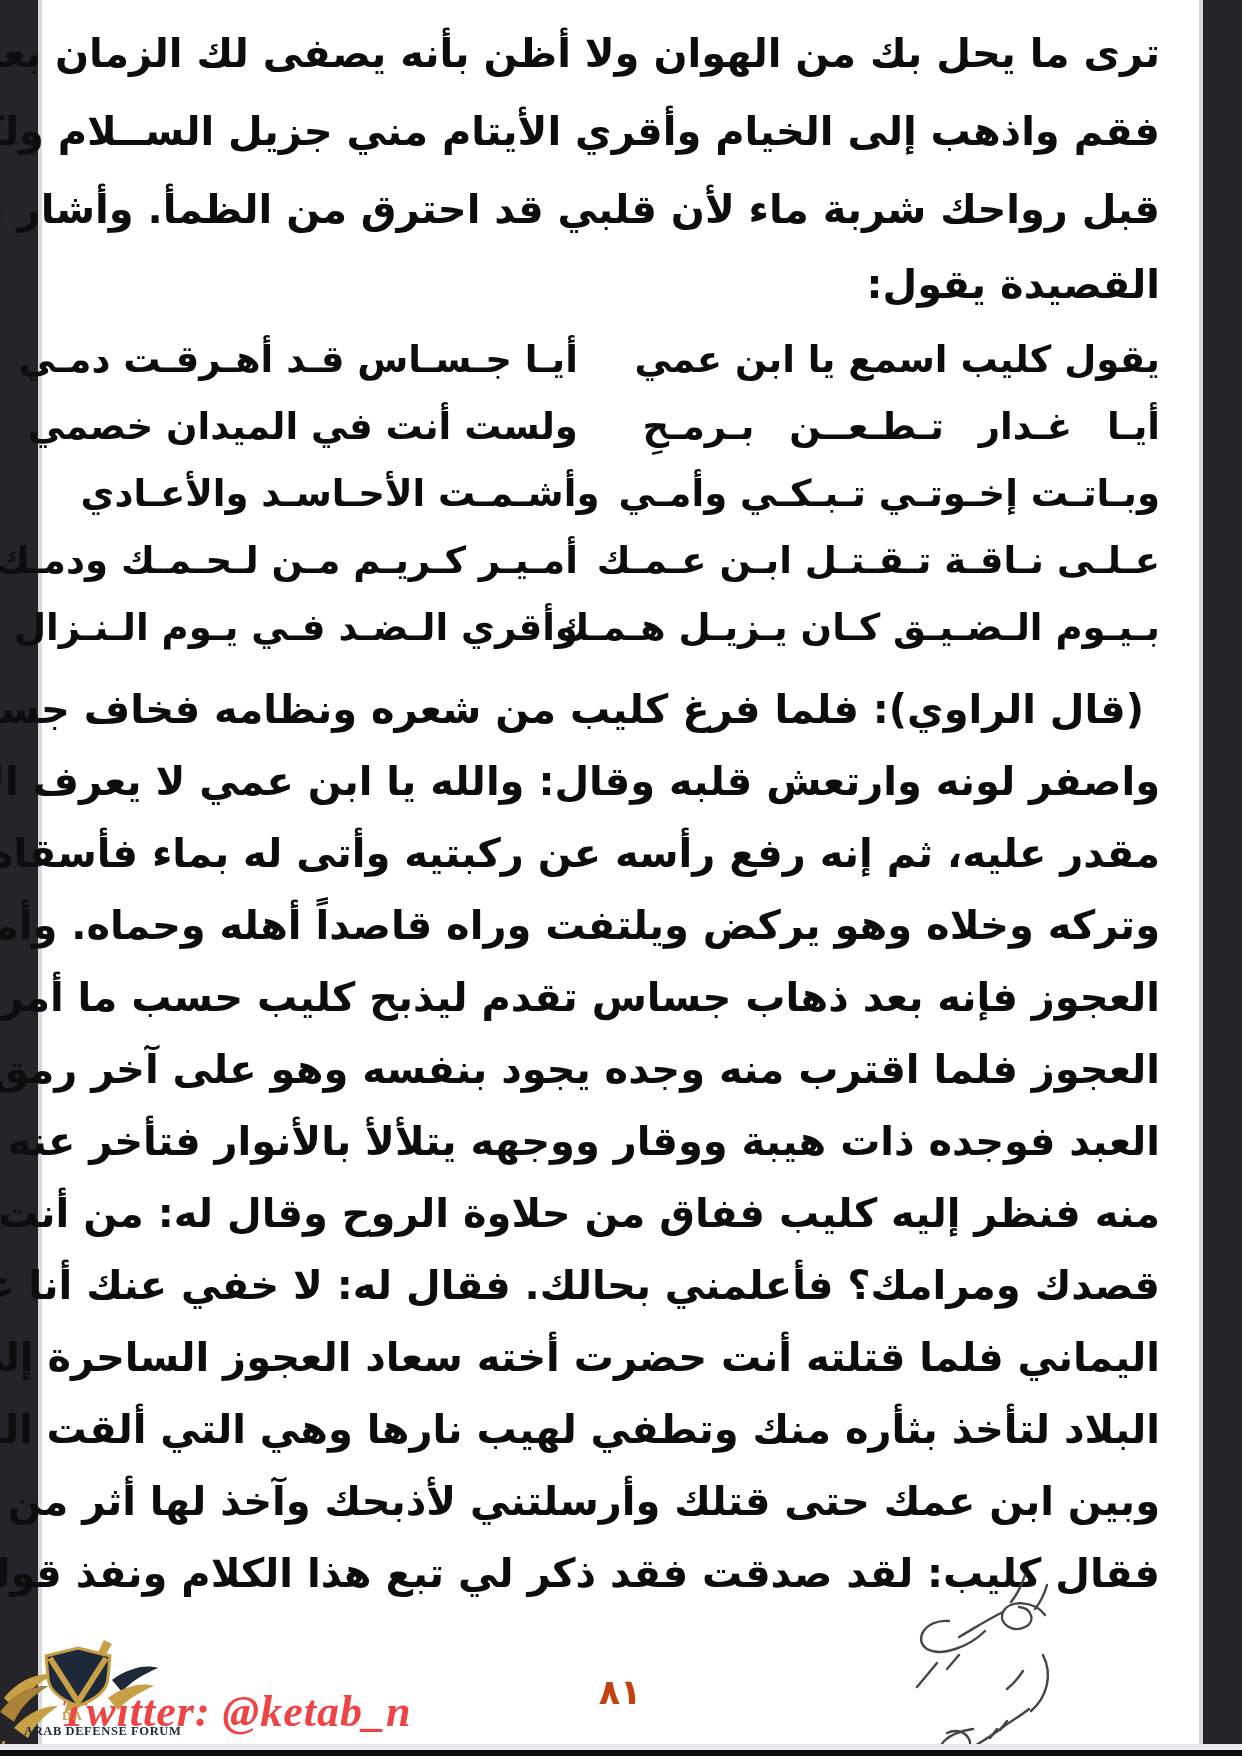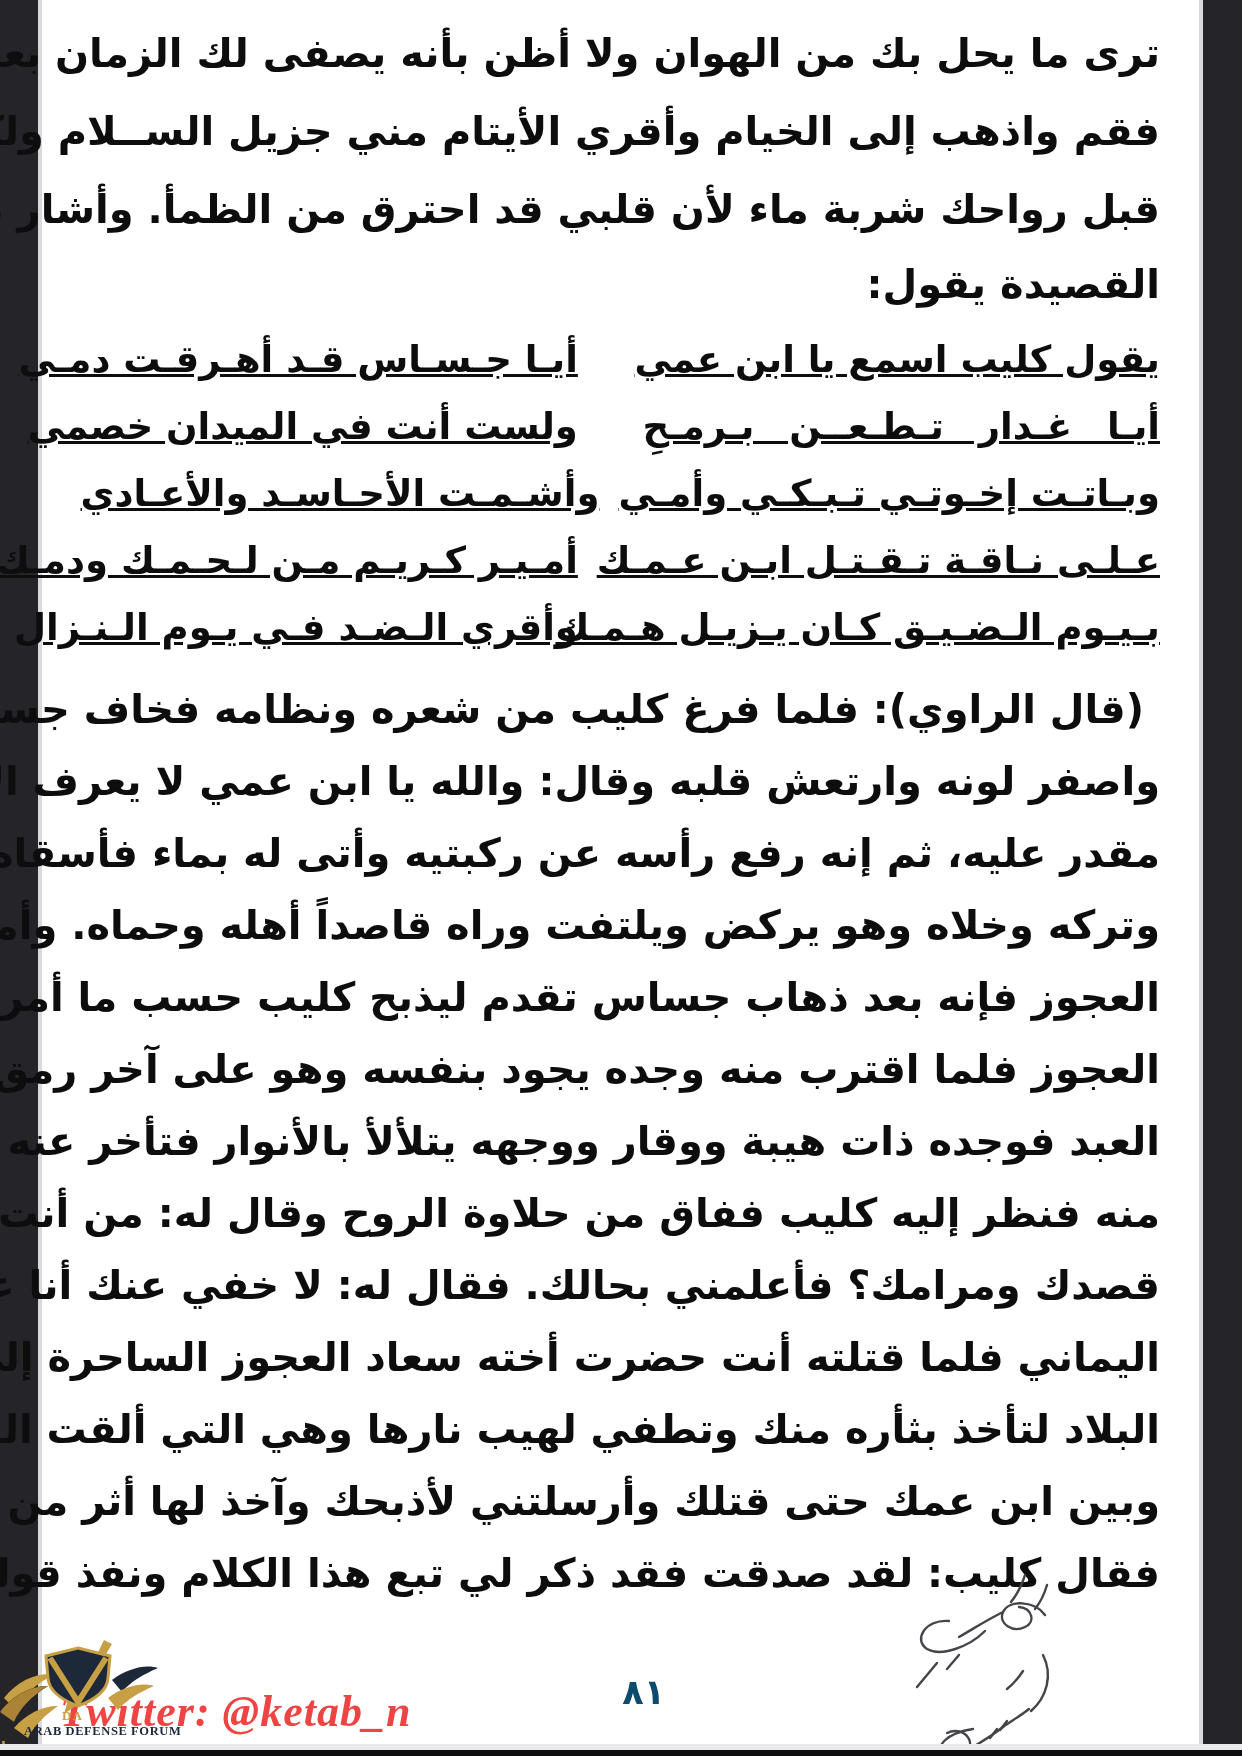--- a/index.html
+++ b/index.html
@@ -15,28 +15,28 @@
   .text-col{position:absolute;left:82px;top:14px;width:1078px;direction:rtl;color:#0d0d0d;
             font-weight:700;font-size:40px;}
   .pline{line-height:78px;height:78px;text-align:justify;text-align-last:justify;white-space:nowrap;overflow:visible;}
   .p2 .pline{line-height:72px;height:72px;}
   .intro{line-height:64px;height:64px;margin-top:4px;text-align-last:right;}
   .indent{padding-right:16px;}
 
   
   .poem{margin-top:10px;}
   .vline{display:flex;justify-content:space-between;line-height:67px;height:67px;font-size:37px;}
-  .hemi{text-align:justify;text-align-last:justify;white-space:nowrap;text-decoration:underline;}
+  .hemi{text-align:justify;text-align-last:justify;white-space:nowrap;}
   .hemi-r{width:48%;}
   .hemi-l{width:46%;}
   .p2{margin-top:12px;}
 
   
-  .page-number{position:absolute;left:575px;top:1672px;width:90px;text-align:right;
-               font-size:35px;font-weight:700;color:#0c4a6e;direction:rtl;}
+  .page-number{position:absolute;left:575px;top:1672px;width:90px;text-align:center;
+               font-size:35px;font-weight:700;color:#c2410c;direction:rtl;}
   .watermark{position:absolute;left:60px;top:1686px;font-family:"Liberation Serif",serif;
              font-style:italic;font-weight:700;font-size:44px;color:#ef4444;letter-spacing:1px;}
 
   
   .logo{position:absolute;left:0;top:1636px;width:210px;height:122px;}
   .logo svg{position:absolute;left:0;top:0;}
 
   
   .signature{position:absolute;left:885px;top:1563px;width:185px;height:193px;}
 </style>

